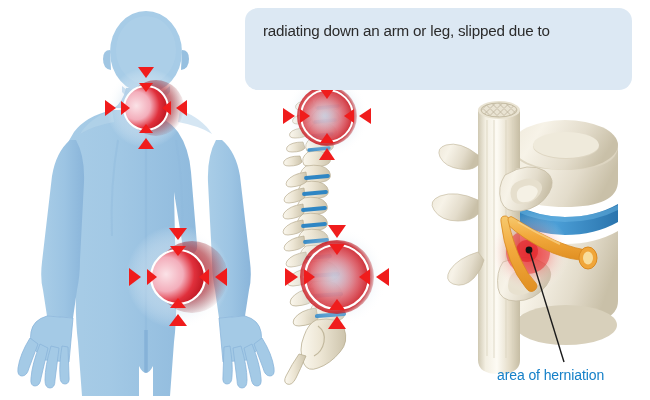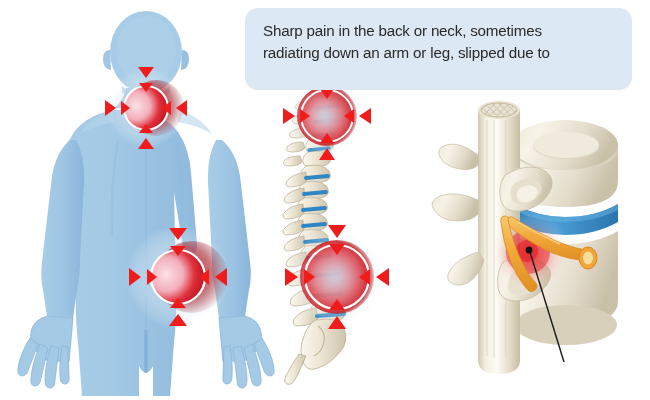--- a/index.html
+++ b/index.html
@@ -365,18 +365,18 @@
       <ellipse cx="588" cy="258" rx="9" ry="11" fill="#f0a63a" stroke="#d9891f" stroke-width="1"></ellipse>
       <ellipse cx="588" cy="258" rx="5" ry="6.5" fill="#f8dd9c"></ellipse>
       <path d="M518,222 q20,12 42,22" fill="none" stroke="#f8d68e" stroke-width="2" opacity="0.7"></path>
 
       <circle cx="529" cy="250" r="3.4" fill="#111111"></circle>
       <line x1="530" y1="252" x2="564" y2="362" stroke="#1a1a1a" stroke-width="1.4"></line>
     </g>
   </svg>
 
   <div id="caption">
-    <p>Sharp pain in the back or neck, sometimes</p>
     <p>radiating down an arm or leg, slipped due to</p>
   </div>
 
+  <div id="hern-label">area of herniation</div>
 
 </div>
 
 </body></html>

